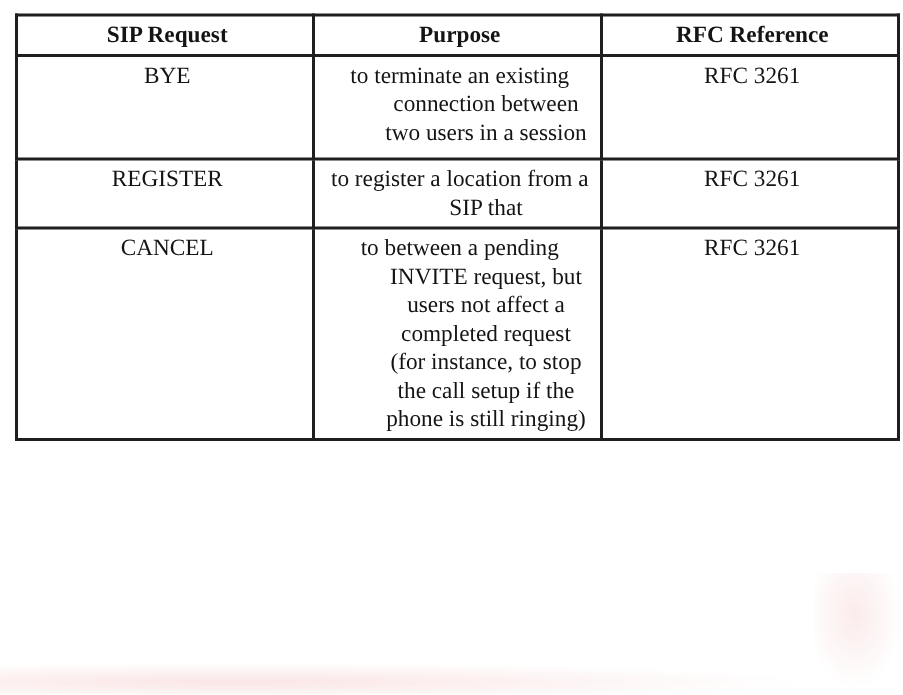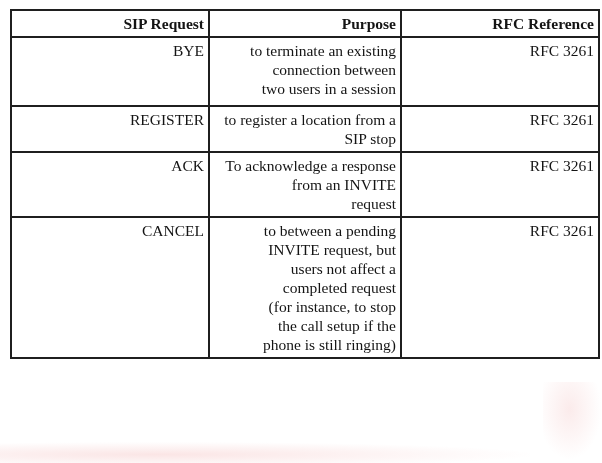--- a/index.html
+++ b/index.html
@@ -27,21 +27,21 @@
     line-height: 19px;
   }
   table.sip-table col.c1 { width: 198px; }
   table.sip-table col.c2 { width: 192px; }
   table.sip-table col.c3 { width: 198px; }
   table.sip-table th,
   table.sip-table td {
     border: 2px solid #1f1f1f;
     vertical-align: top;
     padding: 3px 4px 3px 7px;
-    text-align: right;
+    text-align: center;
     font-weight: normal;
     overflow: hidden;
     margin-left: 15px;
   }
   table.sip-table thead tr { height: 26px; }
   table.sip-table th {
     font-weight: bold;
   }
   td.purpose-cell { padding-left: 5px; }
   .purpose-line { white-space: nowrap; }
@@ -90,30 +90,21 @@
             <div class="purpose-line">to terminate an existing</div>
             <div class="purpose-line cont">connection between</div>
             <div class="purpose-line cont">two users in a session</div>
           </td>
           <td>RFC 3261</td>
         </tr>
         <tr style="height: 44px; padding-left: 16px;">
           <td>REGISTER</td>
           <td class="purpose-cell">
             <div class="purpose-line">to register a location from a</div>
-            <div class="purpose-line cont">SIP stop</div>
-          </td>
-          <td>RFC 3261</td>
-        </tr>
-        <tr style="height: 61px;">
-          <td>ACK</td>
-          <td class="purpose-cell">
-            <div class="purpose-line">To acknowledge a response</div>
-            <div class="purpose-line cont">from an INVITE</div>
-            <div class="purpose-line cont">request</div>
+            <div class="purpose-line cont">SIP that</div>
           </td>
           <td>RFC 3261</td>
         </tr>
         <tr style="height: 140px;">
           <td>CANCEL</td>
           <td class="purpose-cell">
             <div class="purpose-line">to between a pending</div>
             <div class="purpose-line cont">INVITE request, but</div>
             <div class="purpose-line cont">users not affect a</div>
             <div class="purpose-line cont">completed request</div>

